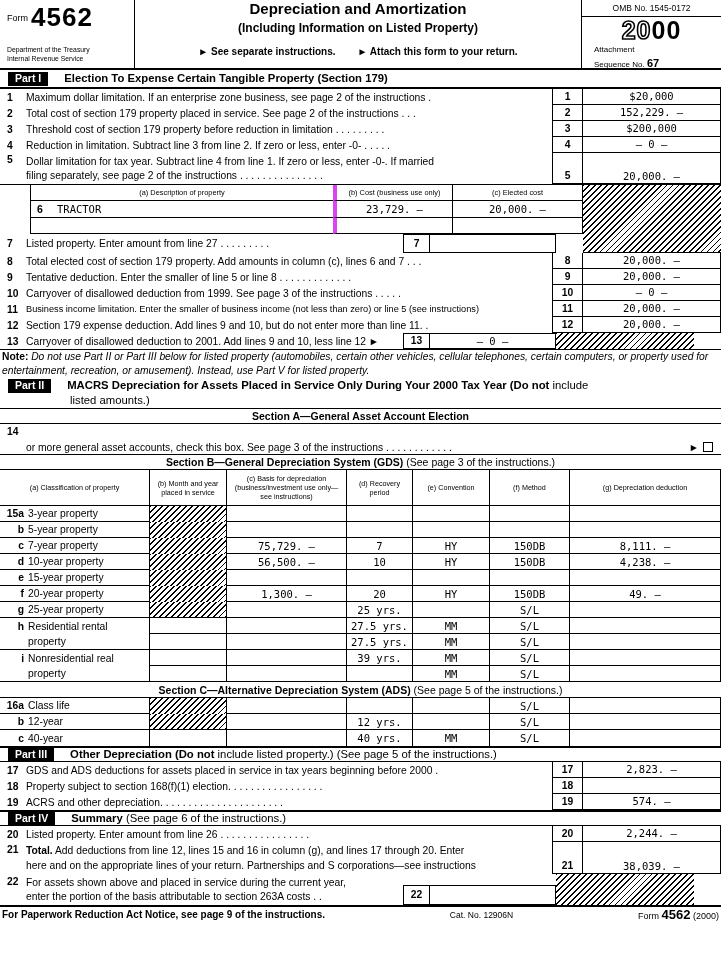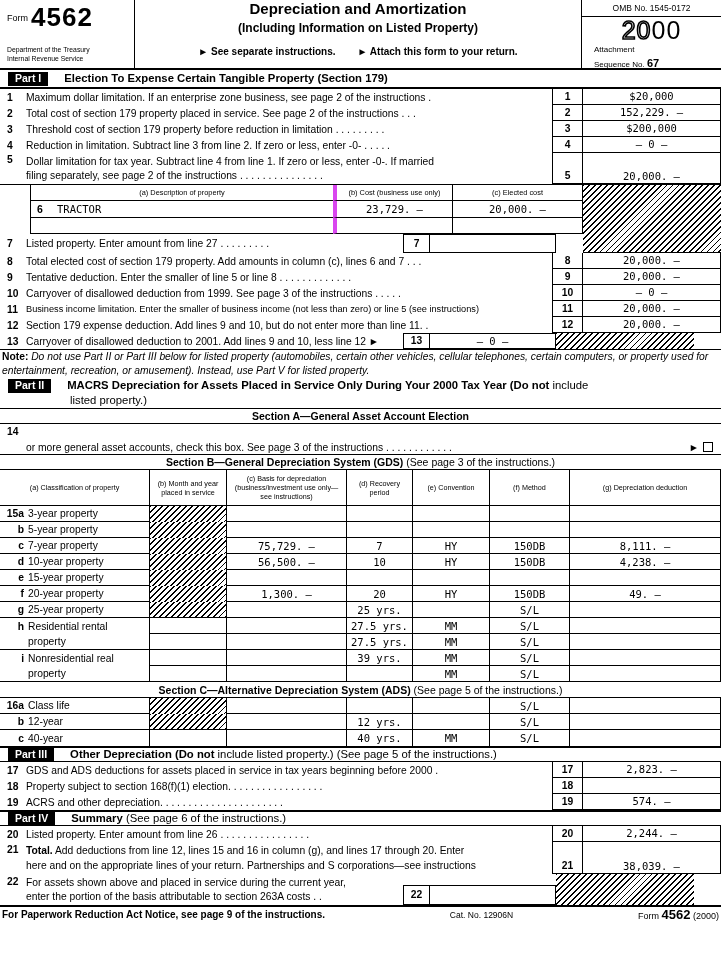--- a/index.html
+++ b/index.html
@@ -15,21 +15,21 @@
   .form-line { display:flex; align-items:flex-start; }
   .form-word { font-size:9px; margin-top:11px; }
   .form-num { font-size:26px; font-weight:bold; letter-spacing:1px; margin-left:3px; line-height:1; margin-top:2px; }
   .agency { font-size:6.8px; margin-top:auto; line-height:1.3; padding-bottom:2px; }
   .hdr-center { flex:1; text-align:center; }
   .hdr-title { font-size:15px; font-weight:bold; }
   .hdr-sub { font-size:12px; font-weight:bold; margin-top:4px; }
   .hdr-instr { font-size:10px; font-weight:bold; margin-top:11px; display:flex; justify-content:center; gap:22px; }
   .hdr-right { width:140px; border-left:1.5px solid #000; display:flex; flex-direction:column; }
   .omb { font-size:8.5px; text-align:center; padding:3px 0 3px; border-bottom:1.5px solid #000; }
-  .year { font-size:25px; font-weight:normal; line-height:1; text-align:center; margin-top:1px; letter-spacing:1px; }
+  .year { font-size:25px; font-weight:bold; line-height:1; text-align:center; margin-top:1px; letter-spacing:1px; }
   .yr-o { color:#fff; -webkit-text-stroke:1.6px #000; }
   .attach { font-size:8px; text-align:left; padding-left:12px; line-height:1.35; margin-top:2px; }
   .seq-num { font-weight:bold; font-size:11px; }
 
   
   .id-row { height:32px; display:flex; border-bottom:2.5px solid #000; }
   .id-cell { padding:1px 4px; }
   .id-name { width:300px; }
   .id-biz  { width:280px; border-left:1.5px solid #000; }
   .id-id   { flex:1; border-left:1.5px solid #000; }
@@ -286,21 +286,21 @@
 
   <div class="note2">
     <b>Note:</b> <i>Do not use Part II or Part III below for listed property (automobiles, certain other vehicles, cellular telephones, certain computers, or property used for entertainment, recreation, or amusement). Instead, use Part V for listed property.</i>
   </div>
 
   <div class="part-hdr" style="border-bottom-width:1.5px;">
     <div class="part-row">
       <span class="chip">Part II</span>
       <span class="ptitle"><span>MACRS Depreciation for Assets Placed in Service Only During Your 2000 Tax Year (Do not</span> <span class="ptail">include</span></span>
     </div>
-    <div class="pline2">listed property.)</div>
+    <div class="pline2">listed amounts.)</div>
   </div>
 
   <div class="sech" style="font-weight:bold;">Section A—General Asset Account Election</div>
 
   <div class="l14">
     <div class="l14r1">
       <span class="lnum">14</span>
     </div>
     <div class="l14r2">
       <span class="t">or more general asset accounts, check this box. See page 3 of the instructions   .   .   .   .   .   .   .   .   .   .   .   .</span>

